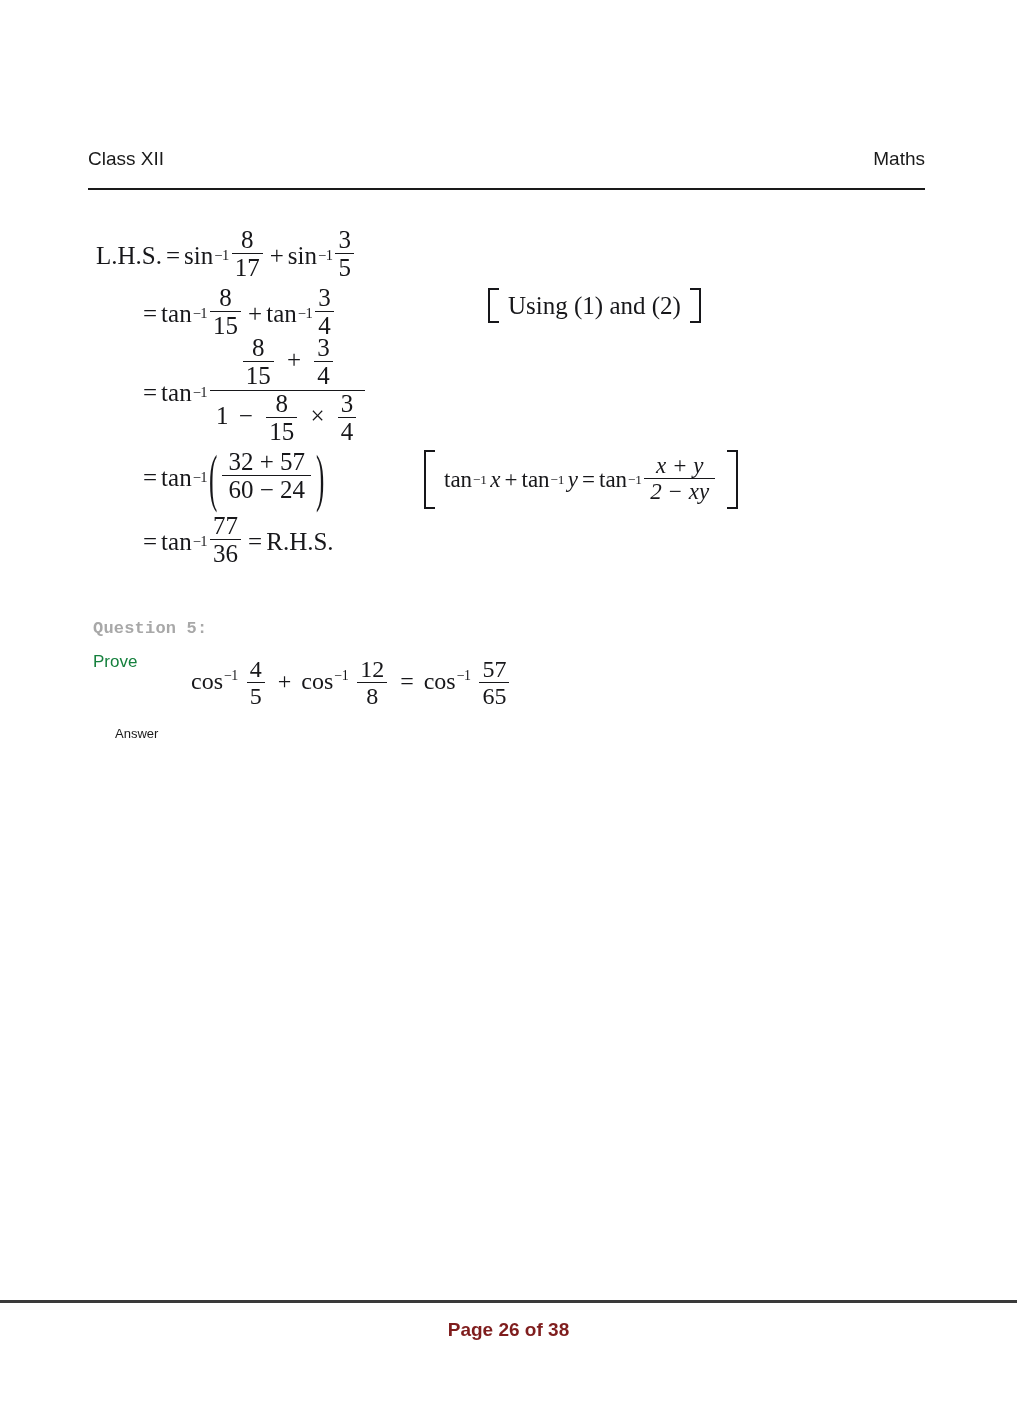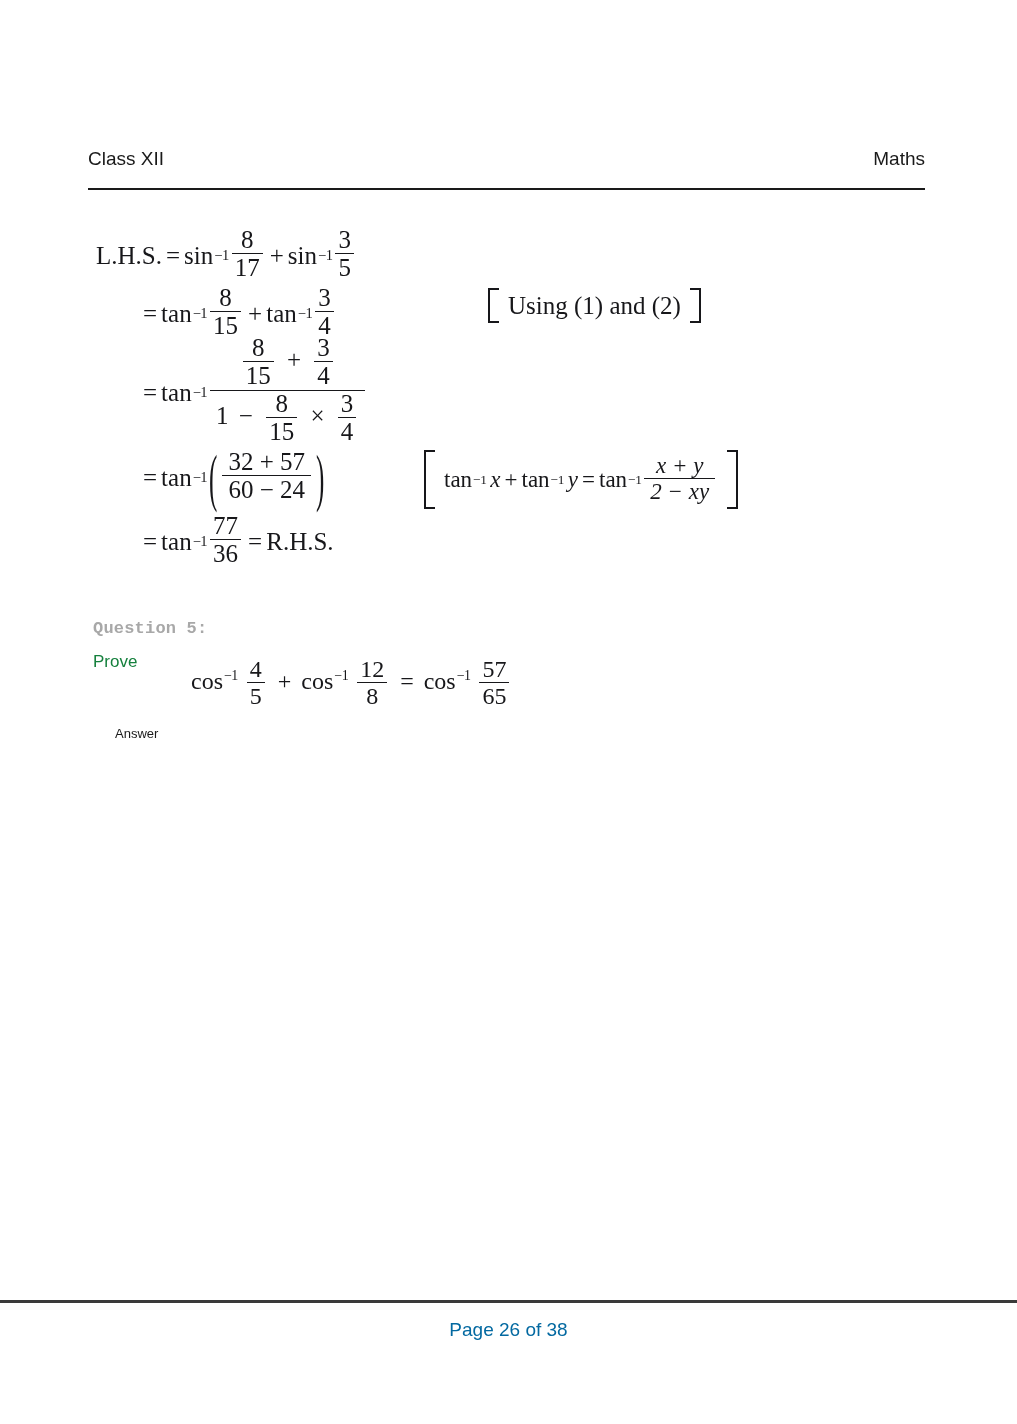--- a/index.html
+++ b/index.html
@@ -163,22 +163,22 @@
   .page-footer {
     position: absolute;
     left: 0;
     top: 1300px;
     width: 1017px;
     border-top: 3px solid #3a3a3a;
   }
   .footer-text {
     text-align: center;
     font-size: 19px;
-    font-weight: normal;
-    color: #0369a1;
+    font-weight: bold;
+    color: #7f1d1d;
     padding-top: 16px;
   }
 </style>
 </head>
 <body>
 
 <div class="page-header">
   <span class="hdr-left">Class XII</span>
   <span class="hdr-right">Maths</span>
 </div>

